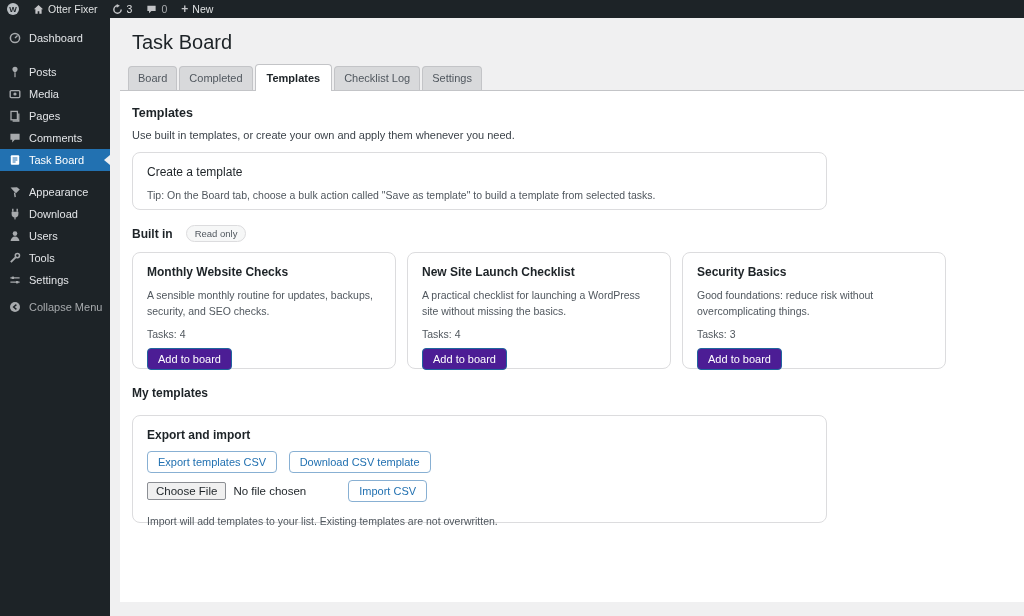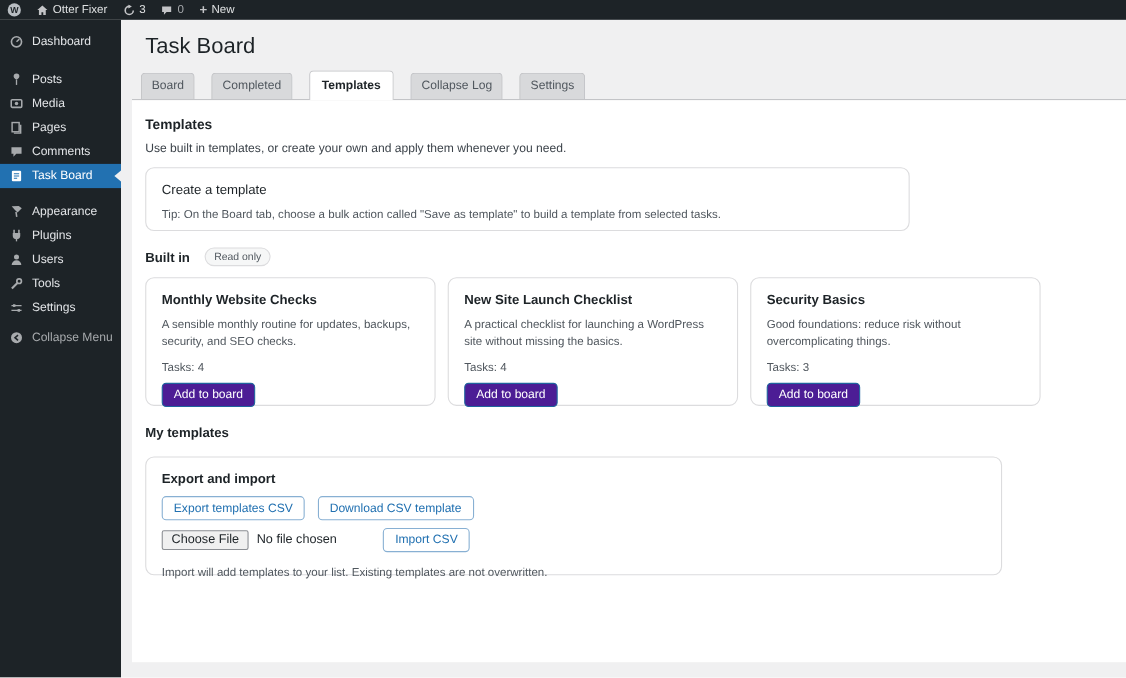--- a/index.html
+++ b/index.html
@@ -20,21 +20,21 @@
   .micon{width:12px;height:12px;color:#a7aaad;flex:none;display:flex;align-items:center;justify-content:center;}
   .m-item.active{background:#2271b1;color:#fff;}
   .m-item.active .micon{color:#fff;}
   .m-item.active::after{content:"";position:absolute;right:0;top:50%;transform:translateY(-50%);border-top:5px solid transparent;border-bottom:5px solid transparent;border-right:6px solid #f0f0f1;}
   .sep1{height:12px;} .sep2{height:10px;} .sep3{height:5px;}
   .m-item.collapse{color:#a7aaad;}
 
   
   .content{position:absolute;left:110px;top:18px;right:0;bottom:0;}
   .page-title{position:absolute;top:13px;left:22px;font-size:20px;font-weight:400;color:#1d2327;}
-  .tabs{position:absolute;top:46px;left:18px;display:flex;align-items:flex-end;gap:15px;z-index:3;}
+  .tabs{position:absolute;top:46px;left:18px;display:flex;align-items:flex-end;gap:2px;z-index:3;}
   .tab{background:#d8d9db;border:1px solid #c3c4c7;border-bottom:none;border-radius:4px 4px 0 0;padding:5px 9px 6px;font-size:11px;color:#50575e;cursor:pointer;white-space:nowrap;}
   .tab.active{background:#fff;color:#1d2327;font-weight:700;padding:7px 11px;margin-bottom:-1px;}
 
   
   .panel{position:absolute;left:10px;right:0;top:72px;height:512px;background:#fff;border-top:1px solid #c3c4c7;box-sizing:border-box;}
   .panel-inner{padding:0 12px;}
   .section-head{font-size:12.5px;font-weight:700;padding-top:15px;}
   .section-desc{font-size:11px;color:#3c434a;margin-top:9px;}
 
   .card{border:1px solid #dcdcde;border-radius:8px;background:#fff;box-sizing:border-box;}
@@ -51,21 +51,21 @@
   .t-title{font-size:12px;font-weight:700;}
   .t-desc{font-size:10.5px;color:#50575e;line-height:1.55;margin-top:8px;}
   .t-tasks{font-size:10.5px;color:#50575e;margin-top:8px;}
   .btn-primary{display:inline-block;background:#4c1d95;border:1px solid #1f659e;color:#fff;font-size:11px;padding:4px 10px;border-radius:4px;margin-top:8px;cursor:pointer;}
   .btn-outline-red{display:inline-block;background:#fff;border:1px solid #c6d3e0;color:#d63638;font-size:11px;padding:4px 10px;border-radius:4px;margin:8px 0 0 6px;cursor:pointer;}
   .btn-outline{display:inline-block;background:#fff;border:1px solid #88b0d3;color:#2271b1;font-size:11px;padding:4px 10px;border-radius:4px;cursor:pointer;margin-right:7px;}
 
   .my-head{font-size:12px;font-weight:700;margin-top:17px;}
   .my-card{width:264px;margin-top:9px;padding:12px 14px;height:81px;}
 
-  .export-card{width:779px;margin-top:15px;padding:12px 14px;height:108px;}
+  .export-card{width:695px;margin-top:15px;padding:12px 14px;height:108px;}
   .export-title{font-size:12px;font-weight:700;}
   .btn-row{margin-top:9px;}
   .file-row{margin-top:7px;display:flex;align-items:center;}
   .choose-file{background:#f0f0f0;border:1px solid #8c8f94;color:#1d2327;font-size:11.5px;padding:2px 8px;border-radius:2px;cursor:pointer;}
   .no-file{font-size:11.5px;color:#1d2327;margin-left:7px;}
   .import-btn{margin-left:42px;}
   .export-note{font-size:10.5px;color:#50575e;margin-top:13px;}
 </style>
 </head>
 <body>
@@ -172,21 +172,21 @@
       <span>Appearance</span>
     </div>
     <div class="m-item">
       <span class="micon">
         <svg width="12" height="12" viewBox="0 0 12 12">
             <path d="M3.8 0.8 v3 M8.2 0.8 v3" stroke="currentColor" stroke-width="1.4"></path>
             <path d="M2.6 3.8 h6.8 v2.2 a3.4 3.4 0 0 1 -3.4 3.4 a3.4 3.4 0 0 1 -3.4 -3.4 z" fill="currentColor"></path>
             <rect x="5.4" y="9" width="1.2" height="2.4" fill="currentColor"></rect>
           </svg>
       </span>
-      <span>Plugins</span>
+      <span>Download</span>
     </div>
     <div class="m-item">
       <span class="micon">
         <svg width="12" height="12" viewBox="0 0 12 12">
             <circle cx="6" cy="3.6" r="2.3" fill="currentColor"></circle>
             <path d="M1.6 11 a4.4 4.4 0 0 1 8.8 0 z" fill="currentColor"></path>
           </svg>
       </span>
       <span>Users</span>
     </div>
@@ -222,21 +222,21 @@
   </div>
 </div>
 
 <div class="content">
   <div class="page-title">Task Board</div>
 
   <div class="tabs">
     <div class="tab">Board</div>
     <div class="tab">Completed</div>
     <div class="tab active">Templates</div>
-    <div class="tab">Collapse Log</div>
+    <div class="tab">Checklist Log</div>
     <div class="tab">Settings</div>
   </div>
 
   <div class="panel">
     <div class="panel-inner">
 
       <div class="section-head">Templates</div>
       <div class="section-desc">Use built in templates, or create your own and apply them whenever you need.</div>
 
       <div class="card create-card">

